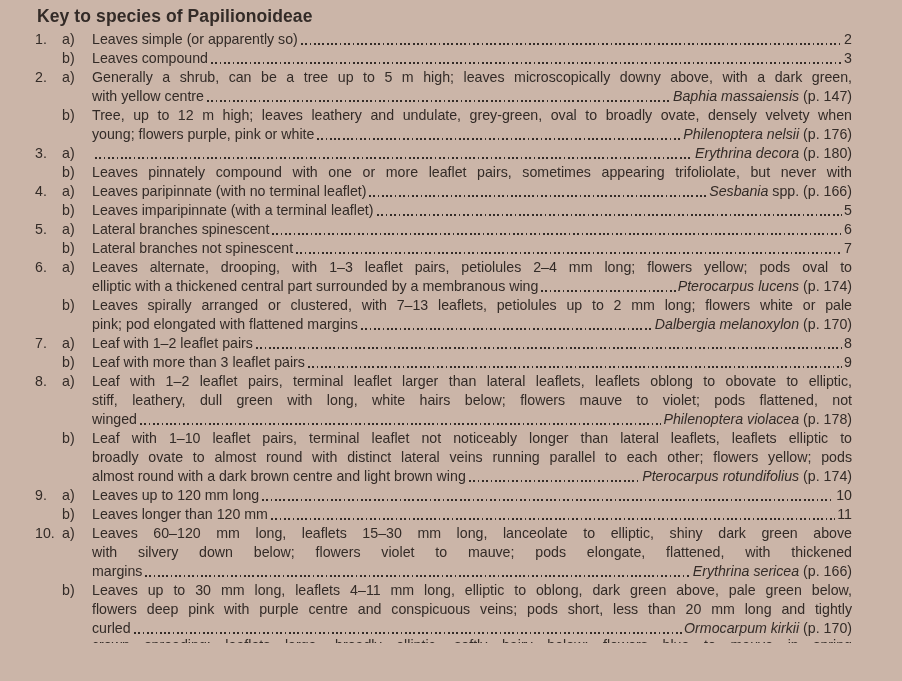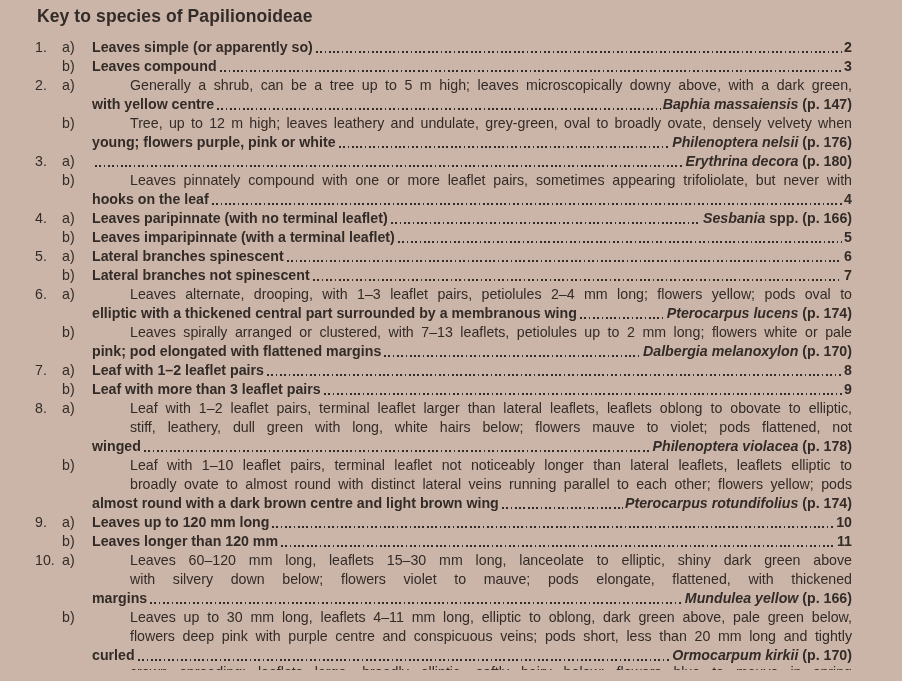--- a/index.html
+++ b/index.html
@@ -6,29 +6,29 @@
   body{
     width:902px;height:681px;overflow:hidden;
     background:#cbb5a8;
     color:#332b27;
     font-family:"Liberation Sans","DejaVu Sans",sans-serif;
     font-size:14.2px;line-height:19px;
   }
   .page{padding:6px 50px 0 35px;box-sizing:border-box;width:902px;height:681px;overflow:hidden;}
   .title{
     font-size:17.5px;line-height:20px;font-weight:bold;
-    margin:0 0 12px 2px;letter-spacing:0.1px;
+    margin:0 0 4px 2px;letter-spacing:0.1px;
   }
   .entries{display:block;}
   .entry{display:flex;align-items:flex-start;}
   .col-num{flex:0 0 27px;}
   .col-letter{flex:0 0 30px;}
   .col-content{flex:1 1 auto;min-width:0;}
-  .wrap-line{text-align:justify;text-align-last:justify;margin-left:38px;}
-  .lead-line{display:flex;align-items:baseline;width:100%;font-weight:bold;}
+  .wrap-line{text-align:justify;text-align-last:justify;}
+  .lead-line{display:flex;align-items:baseline;width:100%;}
   .lead-text{flex:0 0 auto;white-space:nowrap;}
   .leader{
     flex:1 1 auto;min-width:10px;height:2px;
     align-self:flex-end;margin:0 2px 4px 3px;
     background-image:repeating-linear-gradient(to right,#332b27 0 1.7px,transparent 1.7px 4.3px);
   }
   .target{flex:0 0 auto;white-space:pre;}
   .target-italic{font-style:italic;}
   .truncated-row{height:5px;overflow:hidden;}
   .truncated-row .inner{margin-top:-2px;}
@@ -99,25 +99,20 @@
         <span class="target"><span class="target-italic">Erythrina decora</span><span class="target-roman"> (p. 180)</span></span>
       </div>
     </div>
   </div>
 
   <div class="entry">
     <div class="col-num"></div>
     <div class="col-letter">b)</div>
     <div class="col-content">
       <div class="wrap-line">Leaves pinnately compound with one or more leaflet pairs, sometimes appearing trifoliolate, but never with</div>
-          <div class="lead-line">
-        <span class="lead-text">hooks on the leaf</span>
-        <span class="leader"></span>
-        <span class="target"><span class="target-roman">4</span></span>
-      </div>
     </div>
   </div>
 
   <div class="entry">
     <div class="col-num">4.</div>
     <div class="col-letter">a)</div>
     <div class="col-content">
       <div class="lead-line">
         <span class="lead-text">Leaves paripinnate (with no terminal leaflet)</span>
         <span class="leader"></span>
@@ -266,21 +261,21 @@
 
   <div class="entry">
     <div class="col-num">10.</div>
     <div class="col-letter">a)</div>
     <div class="col-content">
       <div class="wrap-line">Leaves 60–120 mm long, leaflets 15–30 mm long, lanceolate to elliptic, shiny dark green above</div>
           <div class="wrap-line">with silvery down below; flowers violet to mauve; pods elongate,  flattened, with thickened</div>
           <div class="lead-line">
         <span class="lead-text">margins</span>
         <span class="leader"></span>
-        <span class="target"><span class="target-italic">Mundulea yellow</span><span class="target-roman"> (p. 166)</span></span>
+        <span class="target"><span class="target-italic">Erythrina sericea</span><span class="target-roman"> (p. 166)</span></span>
       </div>
     </div>
   </div>
 
   <div class="entry">
     <div class="col-num"></div>
     <div class="col-letter">b)</div>
     <div class="col-content">
       <div class="wrap-line">Leaves up to 30 mm long, leaflets 4–11 mm long, elliptic to oblong, dark green above, pale green below,</div>
           <div class="wrap-line">flowers deep pink with purple centre and conspicuous veins; pods short, less than 20 mm long and tightly</div>

